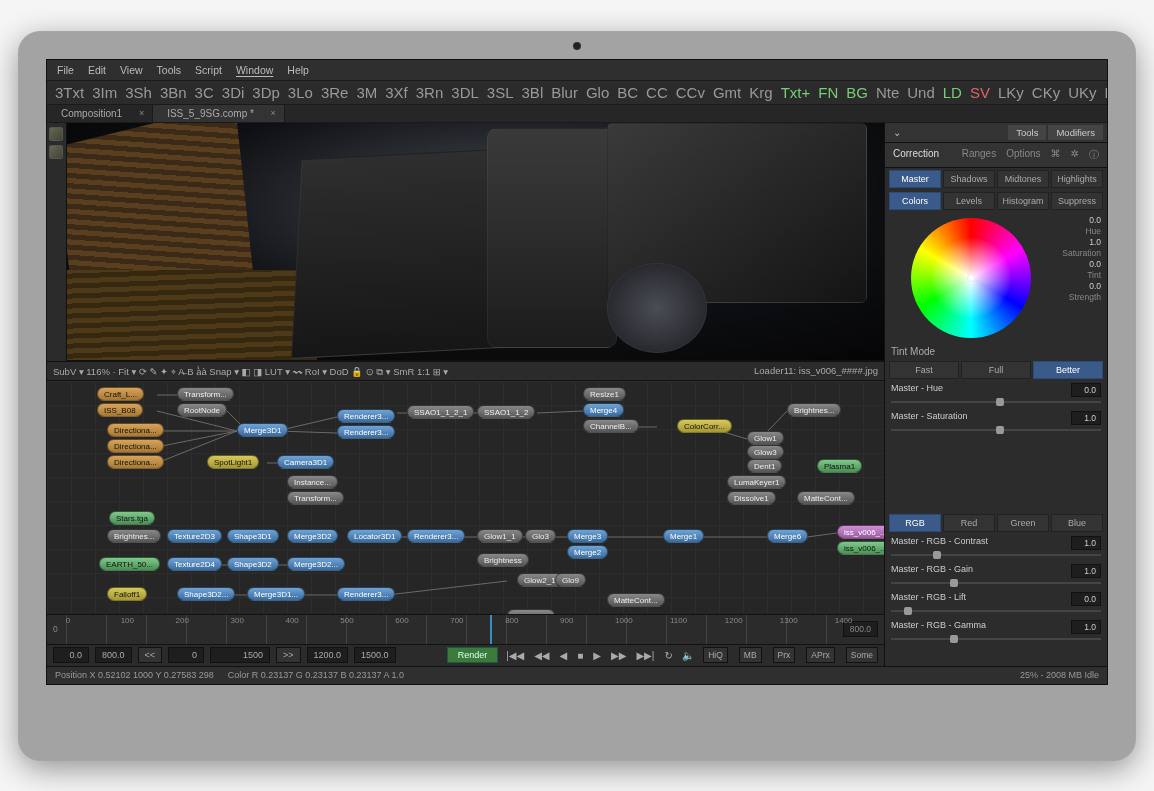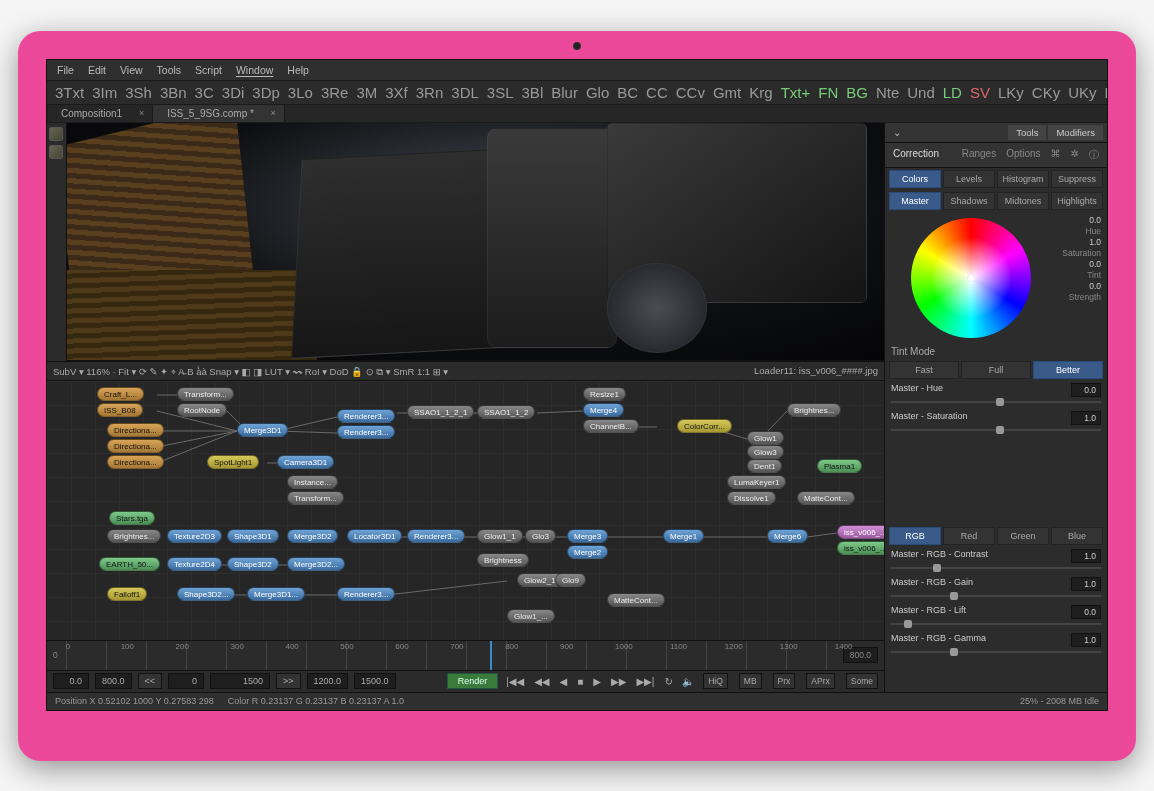--- a/index.html
+++ b/index.html
@@ -1,17 +1,17 @@
 <!DOCTYPE html>
 <html><head>
 <meta charset="utf-8">
 <style>
   * { box-sizing: border-box; margin: 0; padding: 0; }
   body { background: #f5f5f5; font-family: -apple-system, "Segoe UI", Arial, sans-serif; font-size: 10px; color: #bbb; display:flex; align-items:center; justify-content:center; height:791px; width:1154px; }
-  .monitor { width: 1118px; height: 730px; background: #ec4899; border-radius: 22px; padding: 28px 28px 50px 28px; position: relative; box-shadow: 0 8px 30px rgba(0,0,0,.4), inset 0 0 2px rgba(255,255,255,.1);}
+  .monitor { width: 1118px; height: 730px; background: #a3a3a3; border-radius: 22px; padding: 28px 28px 76px 28px; position: relative; box-shadow: 0 8px 30px rgba(0,0,0,.4), inset 0 0 2px rgba(255,255,255,.1);}
   .camera { position:absolute; top:12px; left:50%; width:6px; height:6px; margin-left:-3px; background:#222; border-radius:50%; box-shadow:0 0 0 1px #333;}
   .apple { position:absolute; bottom:15px; left:50%; transform:translateX(-50%); color:#ccc; font-size:20px;}
   .screen { width: 100%; height: 100%; background: #2a2a2a; display:flex; flex-direction:column; overflow:hidden; border:1px solid #111;}
   .menubar { display:flex; gap:14px; padding:4px 10px; background:#2f2f2f; border-bottom:1px solid #1a1a1a; font-size:10.5px;}
   .menubar span { cursor:default; }
   .menubar span.u { text-decoration:underline; text-underline-offset:2px;}
   .toolbar { display:flex; gap:8px; padding:3px 8px; background:#2b2b2b; border-bottom:1px solid #1a1a1a; font-size:15px; color:#999; overflow:hidden; white-space:nowrap;}
   .toolbar span { cursor:default; }
   .toolbar .green{color:#7c7;} .toolbar .red{color:#d66;} .toolbar .pink{color:#d7a;}
   .tabs { display:flex; background:#262626; border-bottom:1px solid #1a1a1a; font-size:10px;}
@@ -305,31 +305,31 @@
             <span class="t">Modifiers</span>
           </div>
         <div class="row" style="background:#333;border-bottom:1px solid #111">
           <span style="flex:1;padding:3px 4px;color:#ddd">Correction</span>
           <span style="padding:3px 4px;color:#888">Ranges</span>
           <span style="padding:3px 4px;color:#888">Options</span>
           <span style="padding:3px 4px;color:#888">⌘</span>
           <span style="padding:3px 4px;color:#888">✲</span>
           <span style="padding:3px 4px;color:#888">ⓘ</span>
         </div>
+        <div class="row" id="sub3">
+            <span class="t active">Master</span>
+            <span class="t">Shadows</span>
+            <span class="t">Midtones</span>
+            <span class="t">Highlights</span>
+          </div>
         <div class="row" id="sub2">
             <span class="t active">Colors</span>
             <span class="t">Levels</span>
             <span class="t">Histogram</span>
             <span class="t">Suppress</span>
-          </div>
-        <div class="row" id="sub3">
-            <span class="t active">Master</span>
-            <span class="t">Shadows</span>
-            <span class="t">Midtones</span>
-            <span class="t">Highlights</span>
           </div>
         <div style="display:flex">
           <div class="wheel">
               <div class="dot">M</div>
             </div>
           <div class="sideparams" id="wheelp">
               <div>0.0</div>
               <div style="color:#888">Hue</div>
               <div>1.0</div>
               <div style="color:#888">Saturation</div>

